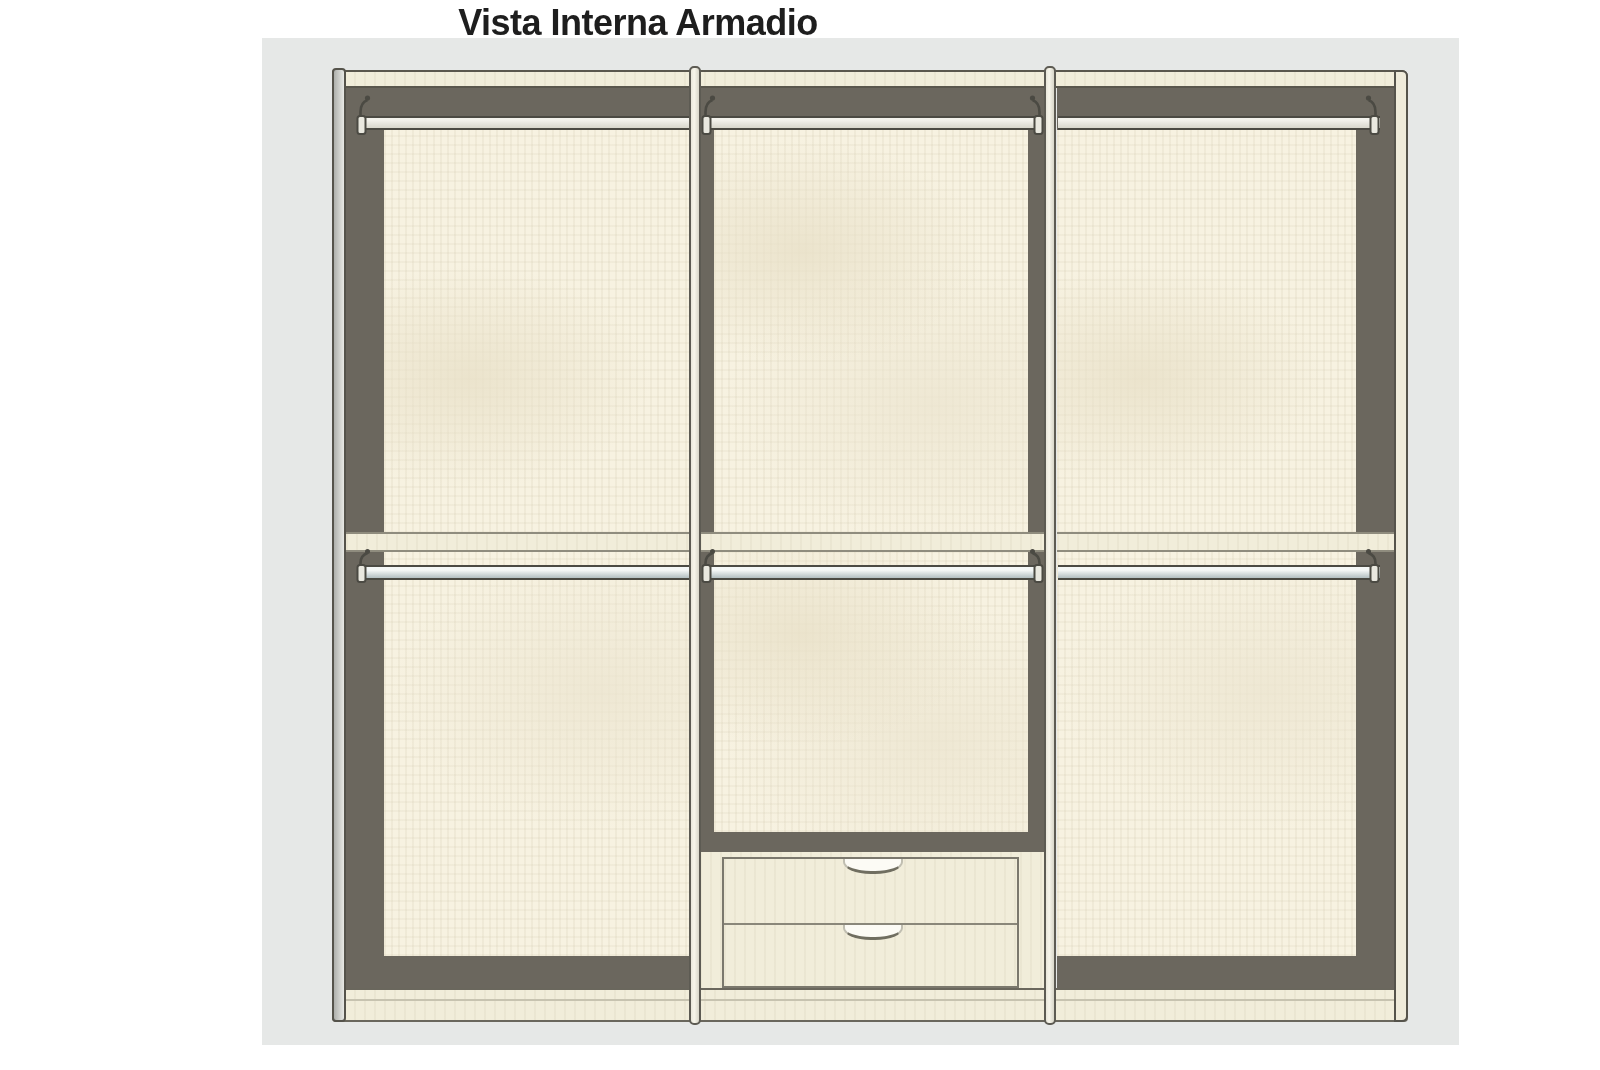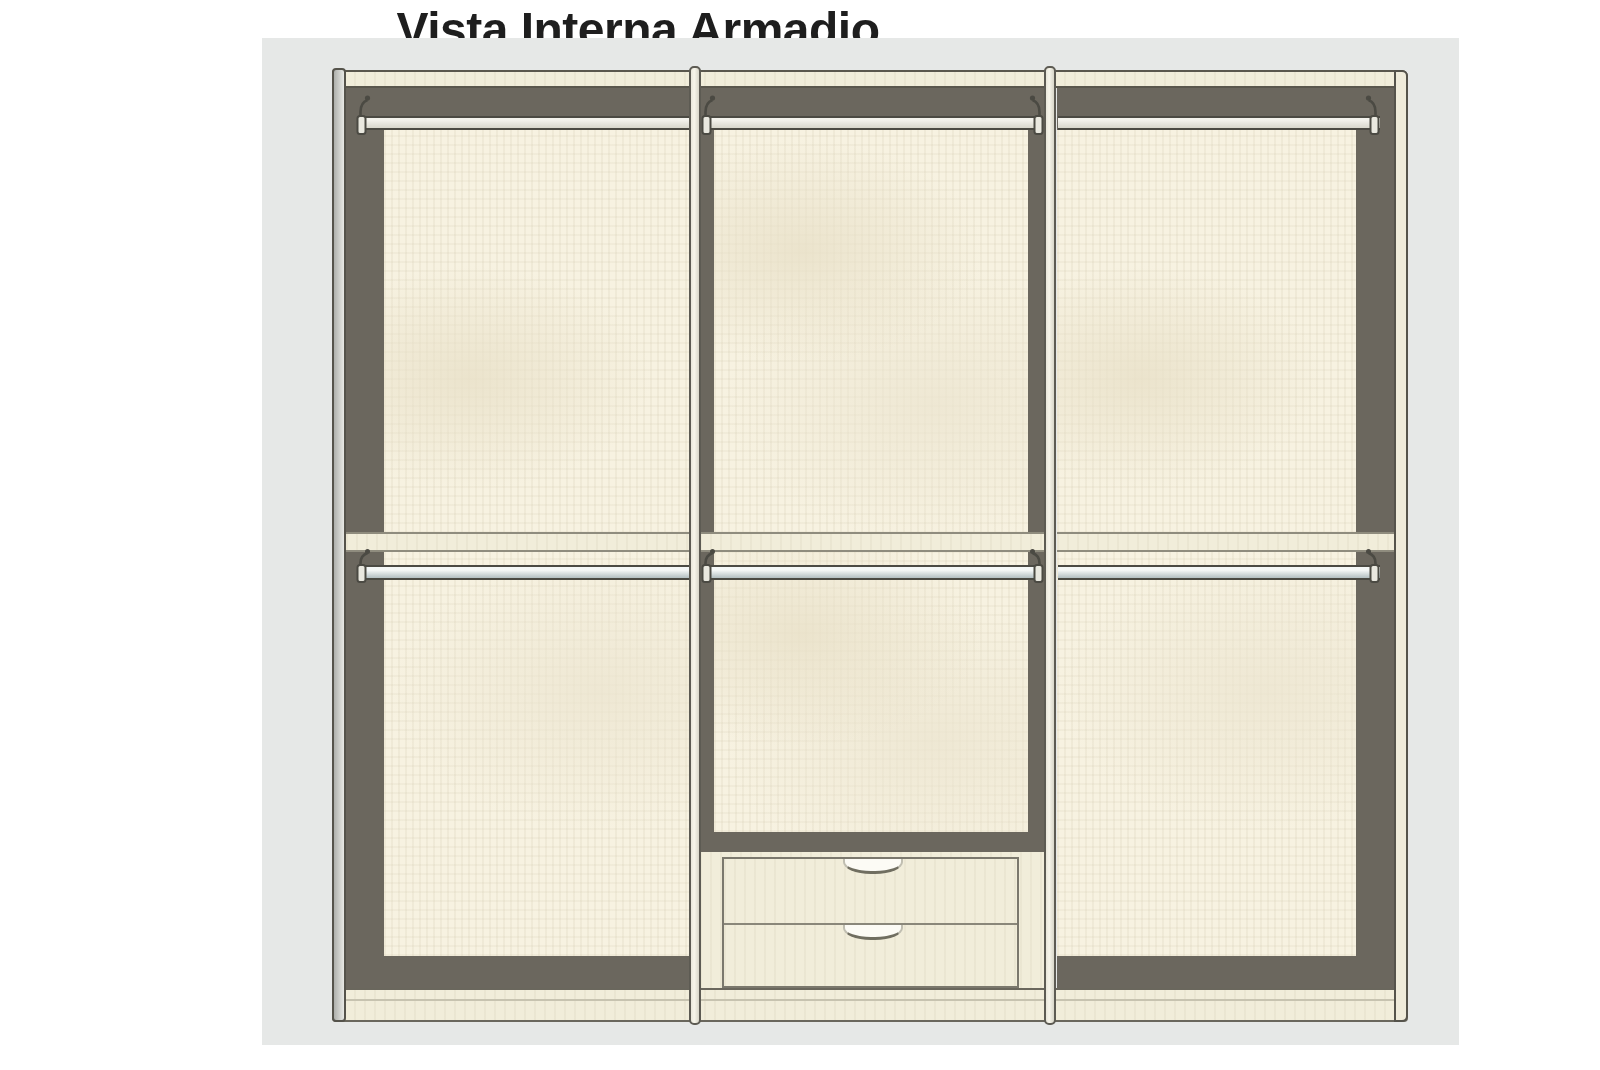--- a/index.html
+++ b/index.html
@@ -4,21 +4,21 @@
 <style>
   :root{
     --backdrop:#e6e8e7; --frame:#6b675e; --panel:#f7f2e1; --surface:#f1edda;
     --outline:#5a574d; --metal:#4b4a43; --title:#1e1e1e;
   }
   html,body{margin:0;padding:0;}
   body{width:1600px;height:1070px;background:#ffffff;position:relative;overflow:hidden;
        font-family:"Liberation Sans", sans-serif;}
   .abs{position:absolute;box-sizing:border-box;}
 
-  .title{left:0;top:2px;width:1276px;text-align:center;font-size:48px;font-weight:700;
+  .title{left:0;top:2px;width:1276px;text-align:center;font-size:36px;font-weight:700;
          letter-spacing:-0.5px;color:var(--title);}
 
   .backdrop{left:262px;top:38px;width:1197px;height:1007px;background:var(--backdrop);}
 
   
   .surface{background-color:var(--surface);
     background-image:repeating-linear-gradient(90deg, rgba(190,182,155,.13) 0 2px, rgba(0,0,0,0) 2px 10px);}
 
   
   .panel{background-color:var(--panel);

